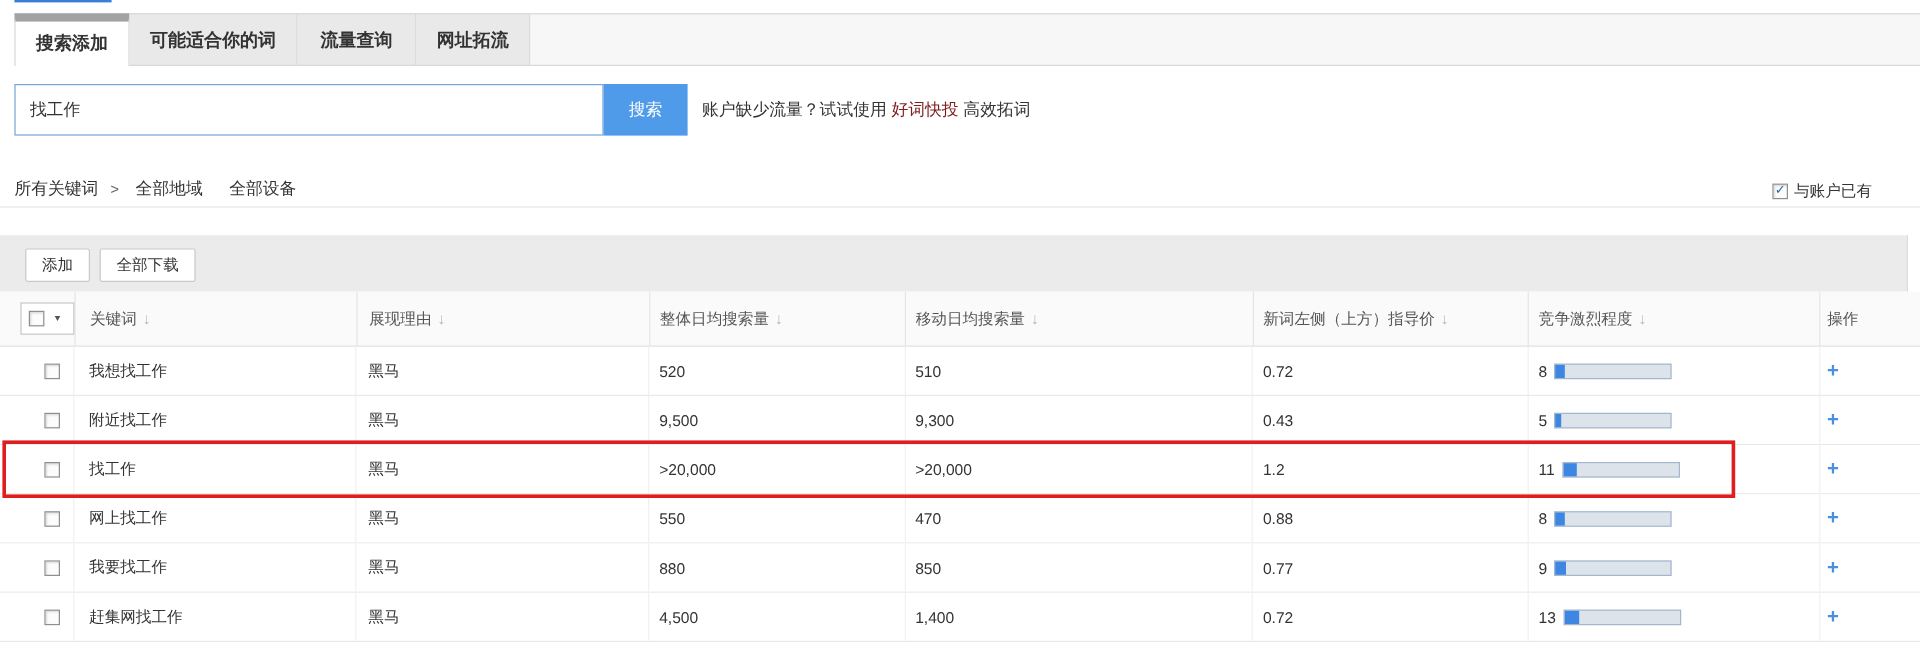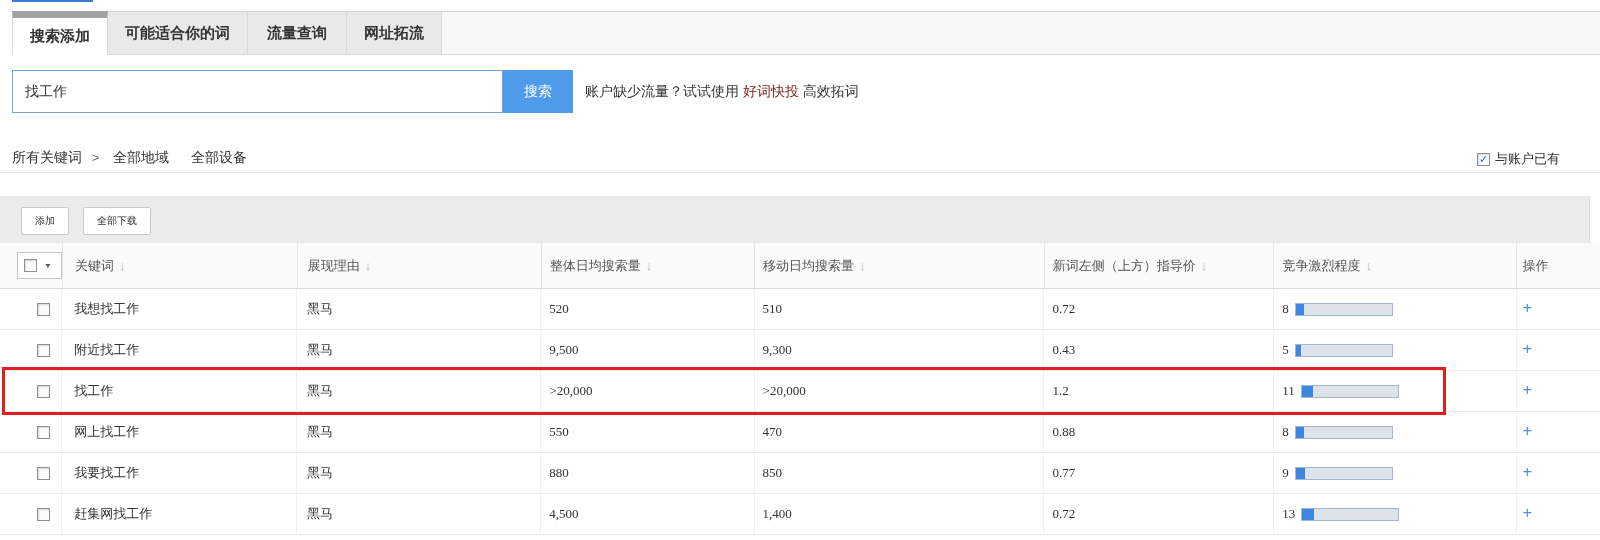--- a/index.html
+++ b/index.html
@@ -42,21 +42,21 @@
   .account-filter { position:absolute; left:1477px; top:150px; display:flex;
                     align-items:center; font-size:13px; color:#333; white-space:nowrap; }
   .account-filter .cb { margin-right:5px; }
 
   .hr1 { position:absolute; left:0; top:172px; width:1600px; border-top:1px solid #e4e4e4; }
 
   
   .toolbar { position:absolute; left:0; top:196px; width:1590px; height:47px;
              background:#ebebeb; border-right:1px solid #dddddd; }
   .btn { position:absolute; top:11px; height:28px; background:#fff; border:1px solid #c9c9c9;
-         border-radius:2px; font-size:10px; color:#333; font-family:inherit;
+         border-radius:2px; font-size:13px; color:#333; font-family:inherit;
          padding:0 13px; cursor:pointer; }
   .btn.add { left:21px; }
   .btn.download { left:83px;text-align:center; }
 
   
   .table { position:absolute; left:0; top:243px; width:1600px; }
   .thead { display:flex; height:46px; align-items:center; background:#fafafa;
            border-bottom:1px solid #dcdcdc; font-size:13px; color:#555; }
   .cell { height:100%; display:flex; align-items:center; }
   .thead .cell { border-right:1px solid #e5e5e5; }
@@ -72,21 +72,21 @@
   .combo .cb { margin-left:6px; }
   .caret { font-size:8px; color:#555; margin-left:7px; transform:scaleY(0.9); }
 
   .cb { display:inline-flex; align-items:center; justify-content:center;
         width:13px; height:13px; border:1px solid #8f8f8f; background:#fcfcfc;
         box-shadow:inset 1px 1px 2px rgba(0,0,0,0.15); font-size:11px; line-height:11px;
         color:#2f64b5; cursor:pointer; flex:none; }
 
   .tbody { position:relative; }
   .trow { display:flex; height:41px; align-items:flex-end; background:#fff;
-          border-bottom:1px solid #e9e9e9; font-size:13px; color:#333;font-family:Liberation Serif, serif; }
+          border-bottom:1px solid #e9e9e9; font-size:13px; color:#333; }
   .trow .cell { border-right:1px solid #f0f0f0; }
   .trow .cell.c7 { border-right:none; }
   .trow .cell.c0 { padding-left:37px; }
 
   .bar-wrap { display:flex; align-items:center; }
   .bar-num { margin-right:6px; }
   .bar { width:98px; height:13px; border:1px solid #a4b8cd; background:#dde3eb; }
   .bar-fill { height:100%; background:#3d87e2; }
 
   .plus { color:#4a90e2; font-size:17px; font-weight:bold; cursor:pointer; }

